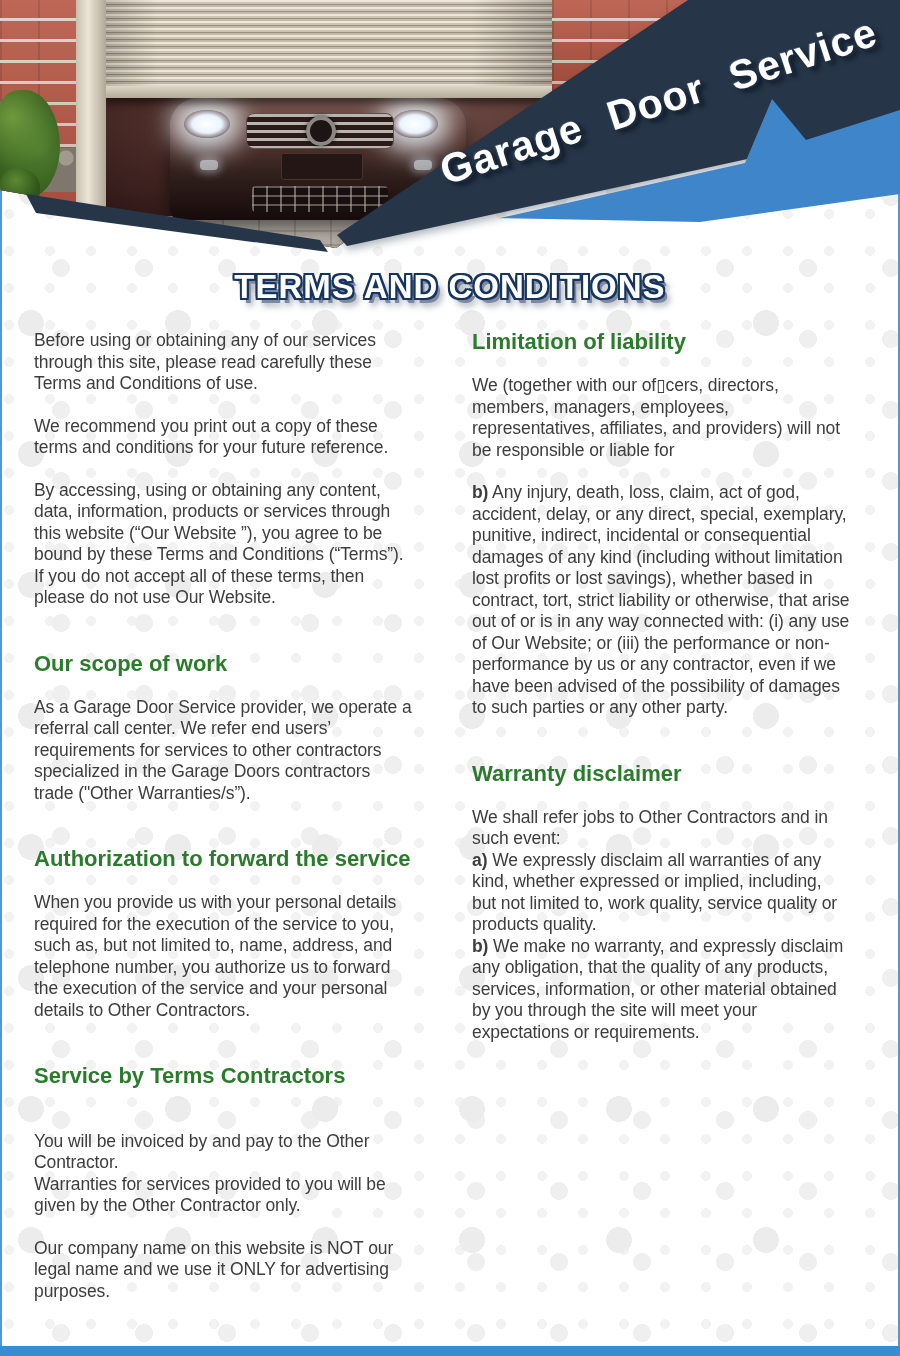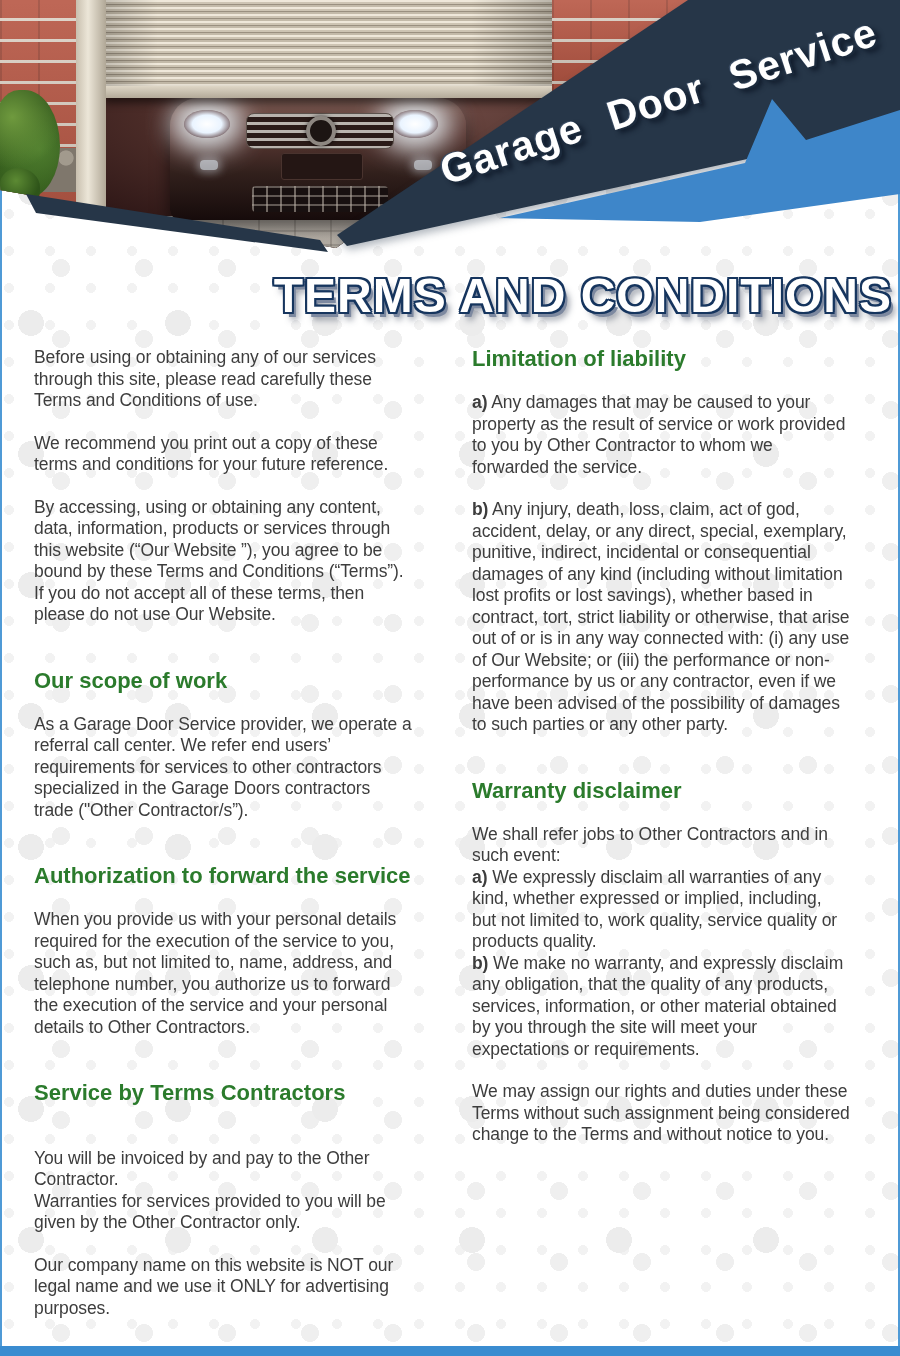--- a/index.html
+++ b/index.html
@@ -85,21 +85,21 @@
   .navy-wedge{position:absolute;inset:0;background:#263648;
     clip-path:polygon(26px 194px,320px 240px,328px 252px,36px 213px);}
   .blue-shape{position:absolute;inset:0;background:#3e86c9;
     clip-path:polygon(500px 218px,745px 163px,772px 99px,806px 140px,900px 110px,900px 194px,700px 222px);}
   .banner-text{position:absolute;left:420px;top:78px;width:480px;height:56px;
     transform:rotate(-18deg);text-align:center;
     font-size:41px;font-weight:bold;color:#ffffff;word-spacing:16px;letter-spacing:1px;
     text-shadow:2px 2px 0 #1b2a3c,4px 5px 5px rgba(10,20,35,.85),-1px -1px 0 #3a4c63;}
 
   
-  .page-title{margin:10px 8px 0;text-align:right;font-size:48px;font-weight:bold;letter-spacing:1px;
+  .page-title{margin:10px 16px 0;text-align:center;font-size:33px;font-weight:bold;letter-spacing:1px;
     color:#ffffff;
     text-shadow:
       2px 0 0 #16355e,-2px 0 0 #16355e,0 2px 0 #16355e,0 -2px 0 #16355e,
       2px 2px 0 #16355e,-2px -2px 0 #16355e,2px -2px 0 #16355e,-2px 2px 0 #16355e,
       4px 5px 0 #7d89a0,6px 8px 6px rgba(60,70,90,.5);}
 
   
   .content{display:flex;gap:60px;padding:24px 50px 0 34px;}
   .col{flex:1;min-width:0;}
   .body-p{margin:21px 0 0;font-size:17.5px;line-height:21.5px;color:#3d3d3d;letter-spacing:-0.1px;}
@@ -145,31 +145,30 @@
   </div>
 
   <h1 class="page-title">TERMS AND CONDITIONS</h1>
 
   <div class="content">
     <div class="col" id="col-left">
         <p class="body-p"><span>Before using or obtaining any of our services through this site, please read carefully these Terms and Conditions of use.</span></p>
         <p class="body-p"><span>We recommend you print out a copy of these terms and conditions for your future reference.</span></p>
         <p class="body-p"><span>By accessing, using or obtaining any content, data, information, products or services through this website (“Our Website ”), you agree to be bound by these Terms and Conditions (“Terms”). If you do not accept all of these terms, then please do not use Our Website.</span></p>
         <h2 class="sec-heading">Our scope of work</h2>
-        <p class="body-p"><span>As a Garage Door Service provider, we operate a referral call center. We refer end users’ requirements for services to other contractors specialized in the Garage Doors contractors trade ("Other Contractor/s”).</span></p>
+        <p class="body-p"><span>As a Garage Door Service provider, we operate a referral call center. We refer end users’ requirements for services to other contractors specialized in the Garage Doors contractors trade ("Other Warranties/s”).</span></p>
         <h2 class="sec-heading">Authorization to forward the service</h2>
         <p class="body-p"><span>When you provide us with your personal details required for the execution of the service to you, such as, but not limited to, name, address, and telephone number, you authorize us to forward the execution of the service and your personal details to Other Contractors.</span></p>
         <h2 class="sec-heading">Service by Terms Contractors</h2>
         <p class="body-p"><br><span>You will be invoiced by and pay to the Other Contractor.</span><br><span>Warranties for services provided to you will be given by the Other Contractor only.</span></p>
         <p class="body-p"><span>Our company name on this website is NOT our legal name and we use it ONLY for advertising purposes.</span></p>
       </div>
     <div class="col" id="col-right">
         <h2 class="sec-heading">Limitation of liability</h2>
-        <p class="body-p"><b>a)</b><span> Any damages that may be caused to your property as the result of service or work provided to you by Other Contractor to whom we forwarded the service.</span></p>
+        <p class="body-p"><span>We (together with our of▯cers, directors, members, managers, employees, representatives, affiliates, and providers) will not be responsible or liable for</span></p>
         <p class="body-p"><b>b)</b><span> Any injury, death, loss, claim, act of god, accident, delay, or any direct, special, exemplary, punitive, indirect, incidental or consequential damages of any kind (including without limitation lost profits or lost savings), whether based in contract, tort, strict liability or otherwise, that arise out of or is in any way connected with: (i) any use of Our Website; or (iii) the performance or non-performance by us or any contractor, even if we have been advised of the possibility of damages to such parties or any other party.</span></p>
         <h2 class="sec-heading">Warranty disclaimer</h2>
         <p class="body-p"><span>We shall refer jobs to Other Contractors and in such event:</span><br><b>a)</b><span> We expressly disclaim all warranties of any kind, whether expressed or implied, including, but not limited to, work quality, service quality or products quality.</span><br><b>b)</b><span> We make no warranty, and expressly disclaim any obligation, that the quality of any products, services, information, or other material obtained by you through the site will meet your expectations or requirements.</span></p>
-        <p class="body-p"><span>We may assign our rights and duties under these Terms without such assignment being considered change to the Terms and without notice to you.</span></p>
       </div>
   </div>
 
   <div class="bottom-bar"></div>
 </div>
 
 </body></html>

